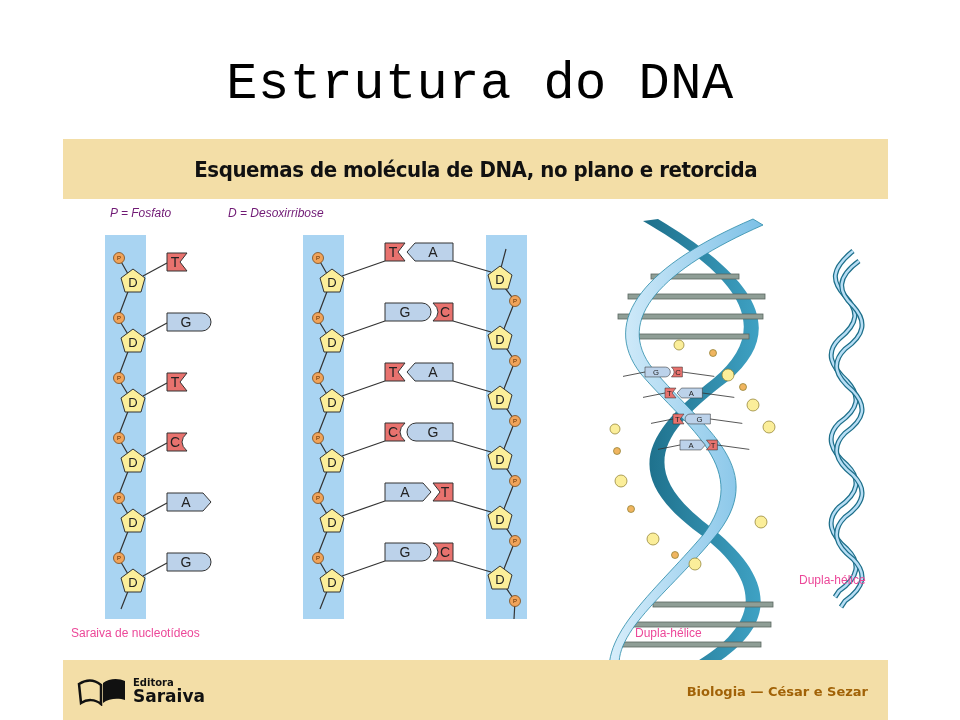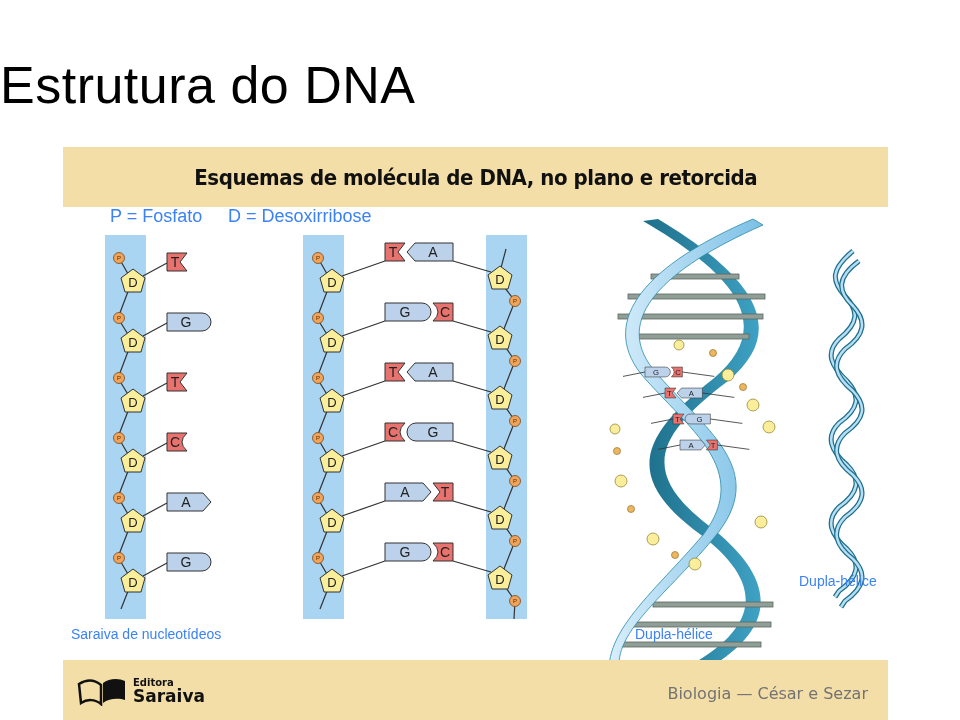--- a/index.html
+++ b/index.html
@@ -1,28 +1,28 @@
 <!DOCTYPE html>
 <html><head>
 <meta charset="utf-8">
 <style>
   html, body { margin:0; padding:0; }
   body { width:960px; height:720px; background:#ffffff; position:relative; overflow:hidden; font-family:"Liberation Sans", sans-serif; }
-  .slide-title { position:absolute; left:0; top:55px; width:960px; font-size:52px; color:#000; font-family:Liberation Sans, sans-serif; letter-spacing:0.5px; }
+  .slide-title { position:absolute; left:0; top:55px; width:960px; text-align:center; font-size:52px; color:#000; font-family:Liberation Mono, monospace; letter-spacing:0.5px; }
   .figure { position:absolute; left:63px; top:131px; width:825px; height:589px; background:#fff; }
-  .header-band { position:absolute; left:0; top:16px; width:825px; height:60px; background:#f3dea7; display:flex; align-items:center; justify-content:center; }
+  .header-band { position:absolute; left:0; top:8px; width:825px; height:60px; background:#f3dea7; display:flex; align-items:center; justify-content:center; }
   .header-text { font-size:22px; font-weight:bold; color:#111; font-family:"DejaVu Sans", sans-serif; letter-spacing:-0.5px; transform:scaleX(0.9); }
   .footer-band { position:absolute; left:0; top:529px; width:825px; height:60px; background:#f3dea7; }
-  .legend { position:absolute; top:75px; font-size:18px; color:#3b82f6; }
-  .caption { position:absolute; font-size:14px; color:#3b82f6; }
+  .legend { position:absolute; top:75px; font-size:12px; color:#701a75;font-style:italic; }
+  .caption { position:absolute; font-size:12px; color:#ec4899; }
   .logo { position:absolute; left:14px; top:16px; display:flex; align-items:center; }
   .logo-text { margin-left:6px; line-height:1; font-family:"DejaVu Sans", sans-serif; font-weight:bold; color:#111; }
   .logo-small { font-size:10px; display:block; }
   .logo-big { font-size:17px; display:block; }
-  .book-credit { position:absolute; right:20px; top:24px; font-size:16px; font-weight:normal; color:#737373; font-family:"DejaVu Sans", sans-serif; }
+  .book-credit { position:absolute; right:20px; top:24px; font-size:13px; font-weight:bold; color:#a16207; font-family:"DejaVu Sans", sans-serif; }
   svg text { font-family:"Liberation Sans", sans-serif; }
 </style>
 </head>
 <body>
 
 <div class="slide-title">Estrutura do DNA</div>
 
 <div class="figure">
   <div class="header-band">
     <span class="header-text">Esquemas de molécula de DNA, no plano e retorcida</span>

